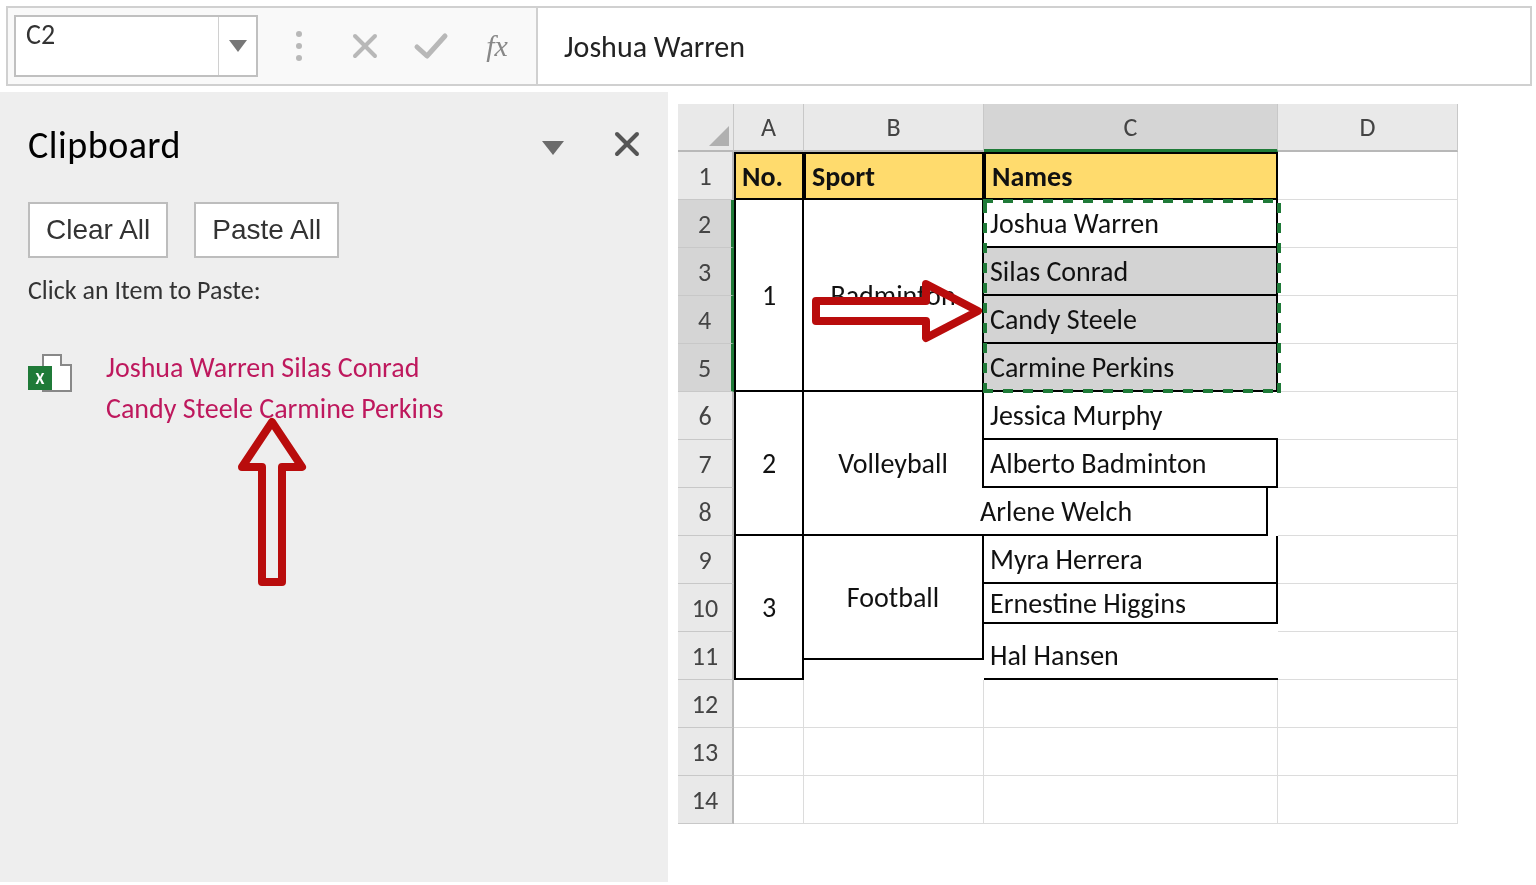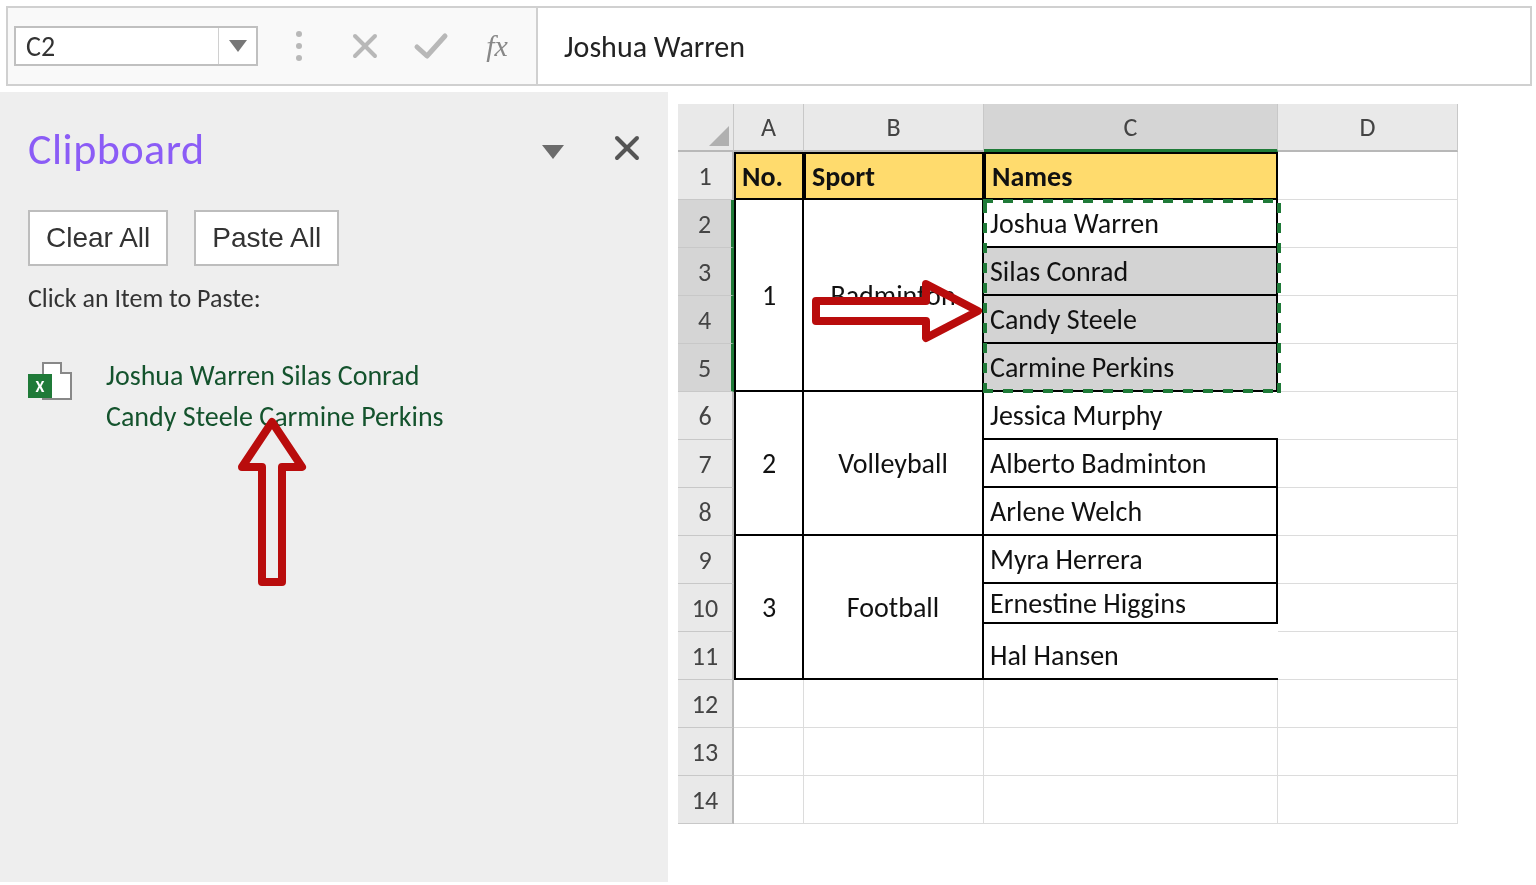--- a/index.html
+++ b/index.html
@@ -16,23 +16,22 @@
     display: flex;
     align-items: center;
     width: 1526px;
     height: 80px;
     border: 2px solid #d0d0d0;
     background: #f9f9f9;
     margin: 6px;
   }
   .namebox-wrap {
     display: flex;
-    align-items: center;
     width: 244px;
-    height: 40px;
+    height: 62px;
     border: 2px solid #c0c0c0;
     margin-left: 6px;
     background: #fff;
   }
   .namebox {
     flex: 1;
     font-size: 28px;
     padding-left: 10px;
     color: #333;
   }
@@ -78,23 +77,23 @@
     height: 790px;
     background: #eeeeee;
     padding: 30px 28px;
   }
   .clip-head {
     display: flex;
     align-items: center;
     justify-content: space-between;
   }
   .clip-title {
-    font-size: 44px;
+    font-size: 38px;
     font-weight: 300;
-    color: #8b5cf6;
+    color: #000000;
     letter-spacing: 0.5px;
   }
   .clip-head-icons {
     display: flex;
     align-items: center;
     gap: 50px;
   }
   .clip-head-icons .tri {
     font-size: 28px;
     color: #6b6b6b;
@@ -163,21 +162,21 @@
     color: #fff;
     font-size: 16px;
     font-weight: 700;
     display: flex;
     align-items: center;
     justify-content: center;
   }
   .clip-text {
     font-size: 28px;
     line-height: 1.45;
-    color: #14532d;
+    color: #be185d;
   }
 
   
   .grid {
     position: absolute;
     left: 678px;
     top: 104px;
   }
   .corner {
     position: absolute;
@@ -373,29 +372,29 @@
   <div class="cell header" style="left:126px; top:48px; width:180px; height:48px;">Sport</div>
   <div class="cell header" style="left:306px; top:48px; width:294px; height:48px;">Names</div>
   <div class="cell" style="left:600px; top:48px; width:180px; height:48px;"></div>
 
   <div class="cell b-l b-r b-b center" style="left:56px; top:96px; width:70px; height:192px;">1</div>
   <div class="cell b-l b-r b-b center" style="left:56px; top:288px; width:70px; height:144px;">2</div>
   <div class="cell b-l b-r b-b center" style="left:56px; top:432px; width:70px; height:144px;">3</div>
 
   <div class="cell b-r b-b center" style="left:126px; top:96px; width:180px; height:192px;">Badminton</div>
   <div class="cell b-r b-b center" style="left:126px; top:288px; width:180px; height:144px;">Volleyball</div>
-  <div class="cell b-r b-b center" style="left:126px; top:432px; width:180px; height:144px;">Football</div>
+  <div class="cell b-r b-b center" style="left:126px; top:432px; width:180px; height:124px;">Football</div>
 
   <div class="cell b-r b-b sel-top" style="left:306px; top:96px; width:294px; height:48px;">Joshua Warren</div>
   <div class="cell b-r b-b sel-other" style="left:306px; top:144px; width:294px; height:48px;">Silas Conrad</div>
   <div class="cell b-r b-b sel-other" style="left:306px; top:192px; width:294px; height:48px;">Candy Steele</div>
   <div class="cell b-r b-b sel-other" style="left:306px; top:240px; width:294px; height:48px;">Carmine Perkins</div>
   <div class="cell b-r b-b" style="left:306px; top:288px; width:322px; height:48px;">Jessica Murphy</div>
   <div class="cell b-r b-b" style="left:306px; top:336px; width:294px; height:48px;">Alberto Badminton</div>
-  <div class="cell b-r b-b" style="left:306px; top:384px; width:294px; height:48px;">Arlene Welch</div>
+  <div class="cell b-r b-b" style="left:296px; top:384px; width:294px; height:48px;">Arlene Welch</div>
   <div class="cell b-r b-b" style="left:306px; top:432px; width:294px; height:48px;">Myra Herrera</div>
   <div class="cell b-r b-b" style="left:306px; top:480px; width:294px; height:40px;">Ernestine Higgins</div>
   <div class="cell b-r b-b" style="left:306px; top:528px; width:299px; height:48px;">Hal Hansen</div>
 
   <div class="cell" style="left:600px; top:96px; width:180px; height:48px;"></div>
   <div class="cell" style="left:600px; top:144px; width:180px; height:48px;"></div>
   <div class="cell" style="left:600px; top:192px; width:180px; height:48px;"></div>
   <div class="cell" style="left:600px; top:240px; width:180px; height:48px;"></div>
   <div class="cell" style="left:600px; top:288px; width:180px; height:48px;"></div>
   <div class="cell" style="left:600px; top:336px; width:180px; height:48px;"></div>

